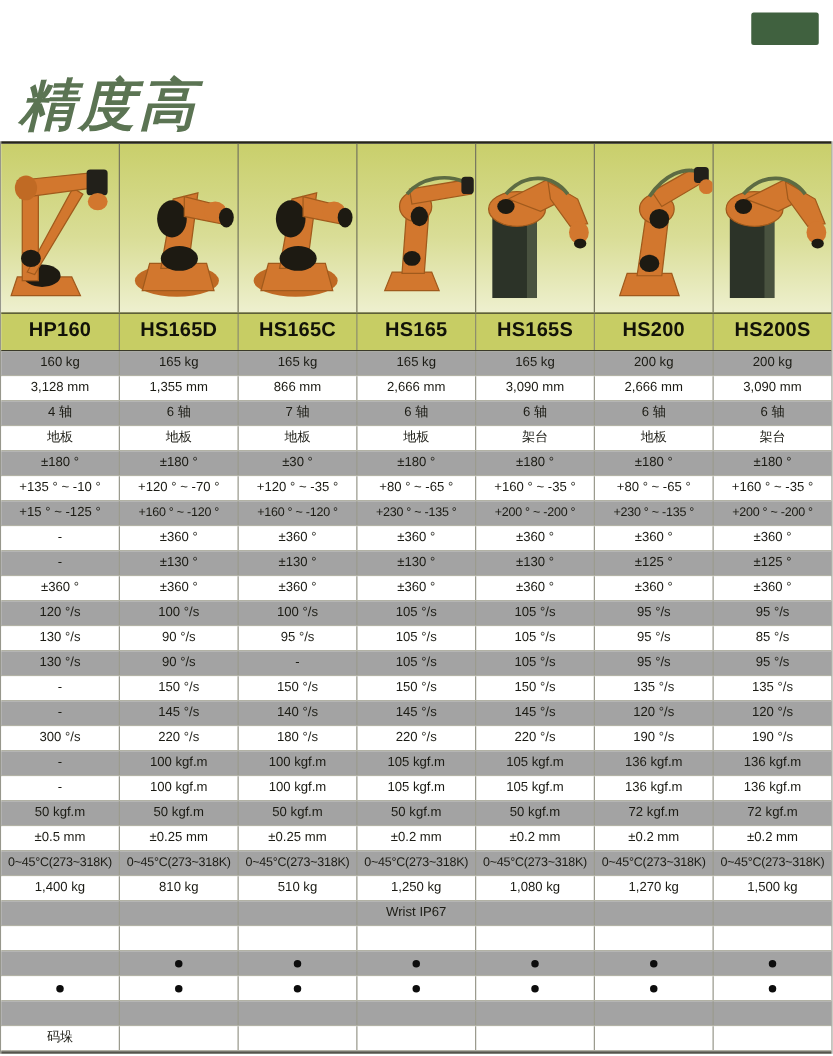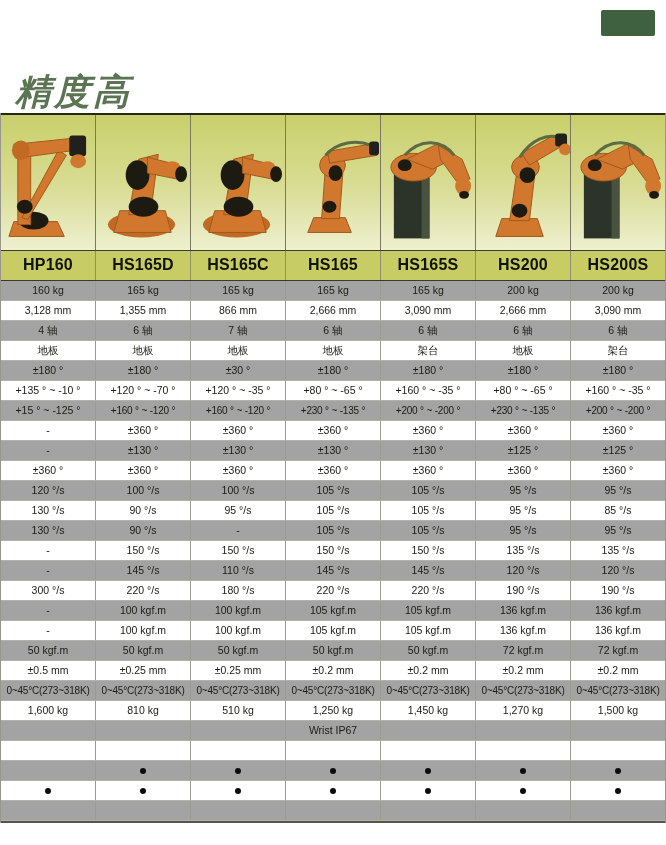--- a/index.html
+++ b/index.html
@@ -1,17 +1,17 @@
 <!DOCTYPE html>
 <html><head>
 <meta charset="utf-8">
 <style>
   html,body{margin:0;padding:0;background:#ffffff;}
   body{width:666px;height:845px;position:relative;font-family:"Liberation Sans",sans-serif;overflow:hidden;}
-  .page-title{position:absolute;left:15px;top:68px;font-size:36px;font-style:italic;font-weight:bold;
+  .page-title{position:absolute;left:15px;top:54px;font-size:45px;font-style:italic;font-weight:bold;
     color:#5b7453;letter-spacing:3px;font-family:"DejaVu Sans",sans-serif;text-align:center;}
   .corner-tag{position:absolute;left:601px;top:10px;width:54px;height:26px;background:#40613f;border-radius:2px;}
   .spec-table{position:absolute;left:0;top:113px;width:666px;border-left:1px solid #97978c;border-right:1px solid #97978c;box-sizing:border-box;}
   .robot-band{height:135px;display:flex;border-top:2px solid #26261a;
     background:linear-gradient(#c9cf6b 0%,#d9dd96 55%,#eef0cf 100%);}
   .robot-cell{flex:1;position:relative;border-right:1px solid #79795f;}
   .robot-cell:last-child{border-right:none;}
   .robot-cell svg{position:absolute;left:0;top:0;width:100%;height:100%;}
   .model-row{height:29px;display:flex;background:#c7cd64;border-top:1px solid #3c3c28;border-bottom:1px solid #3a3a2a;}
   .model-cell{flex:1;text-align:center;line-height:28px;font-size:16px;font-weight:bold;color:#121208;
@@ -259,21 +259,21 @@
         <div class="spec-cell">150 °/s</div>
         <div class="spec-cell">150 °/s</div>
         <div class="spec-cell">150 °/s</div>
         <div class="spec-cell">150 °/s</div>
         <div class="spec-cell">135 °/s</div>
         <div class="spec-cell">135 °/s</div>
       </div>
       <div class="spec-row alt">
         <div class="spec-cell">-</div>
         <div class="spec-cell">145 °/s</div>
-        <div class="spec-cell">110 °/s</div>
+        <div class="spec-cell">140 °/s</div>
         <div class="spec-cell">145 °/s</div>
         <div class="spec-cell">145 °/s</div>
         <div class="spec-cell">120 °/s</div>
         <div class="spec-cell">120 °/s</div>
       </div>
       <div class="spec-row white">
         <div class="spec-cell">300 °/s</div>
         <div class="spec-cell">220 °/s</div>
         <div class="spec-cell">180 °/s</div>
         <div class="spec-cell">220 °/s</div>
@@ -320,25 +320,25 @@
       <div class="spec-row alt">
         <div class="spec-cell small">0~45°C(273~318K)</div>
         <div class="spec-cell small">0~45°C(273~318K)</div>
         <div class="spec-cell small">0~45°C(273~318K)</div>
         <div class="spec-cell small">0~45°C(273~318K)</div>
         <div class="spec-cell small">0~45°C(273~318K)</div>
         <div class="spec-cell small">0~45°C(273~318K)</div>
         <div class="spec-cell small">0~45°C(273~318K)</div>
       </div>
       <div class="spec-row white">
-        <div class="spec-cell">1,600 kg</div>
+        <div class="spec-cell">1,400 kg</div>
         <div class="spec-cell">810 kg</div>
         <div class="spec-cell">510 kg</div>
         <div class="spec-cell">1,250 kg</div>
-        <div class="spec-cell">1,450 kg</div>
+        <div class="spec-cell">1,080 kg</div>
         <div class="spec-cell">1,270 kg</div>
         <div class="spec-cell">1,500 kg</div>
       </div>
       <div class="spec-row alt">
         <div class="spec-cell"></div>
         <div class="spec-cell"></div>
         <div class="spec-cell"></div>
         <div class="spec-cell">Wrist IP67</div>
         <div class="spec-cell"></div>
         <div class="spec-cell"></div>
@@ -399,16 +399,25 @@
       </div>
       <div class="spec-row alt">
         <div class="spec-cell"></div>
         <div class="spec-cell"></div>
         <div class="spec-cell"></div>
         <div class="spec-cell"></div>
         <div class="spec-cell"></div>
         <div class="spec-cell"></div>
         <div class="spec-cell"></div>
       </div>
+      <div class="spec-row white">
+        <div class="spec-cell">码垛</div>
+        <div class="spec-cell"></div>
+        <div class="spec-cell"></div>
+        <div class="spec-cell"></div>
+        <div class="spec-cell"></div>
+        <div class="spec-cell"></div>
+        <div class="spec-cell"></div>
+      </div>
     </div>
 
   <div class="table-bottom"></div>
 </div>
 
 </body></html>

